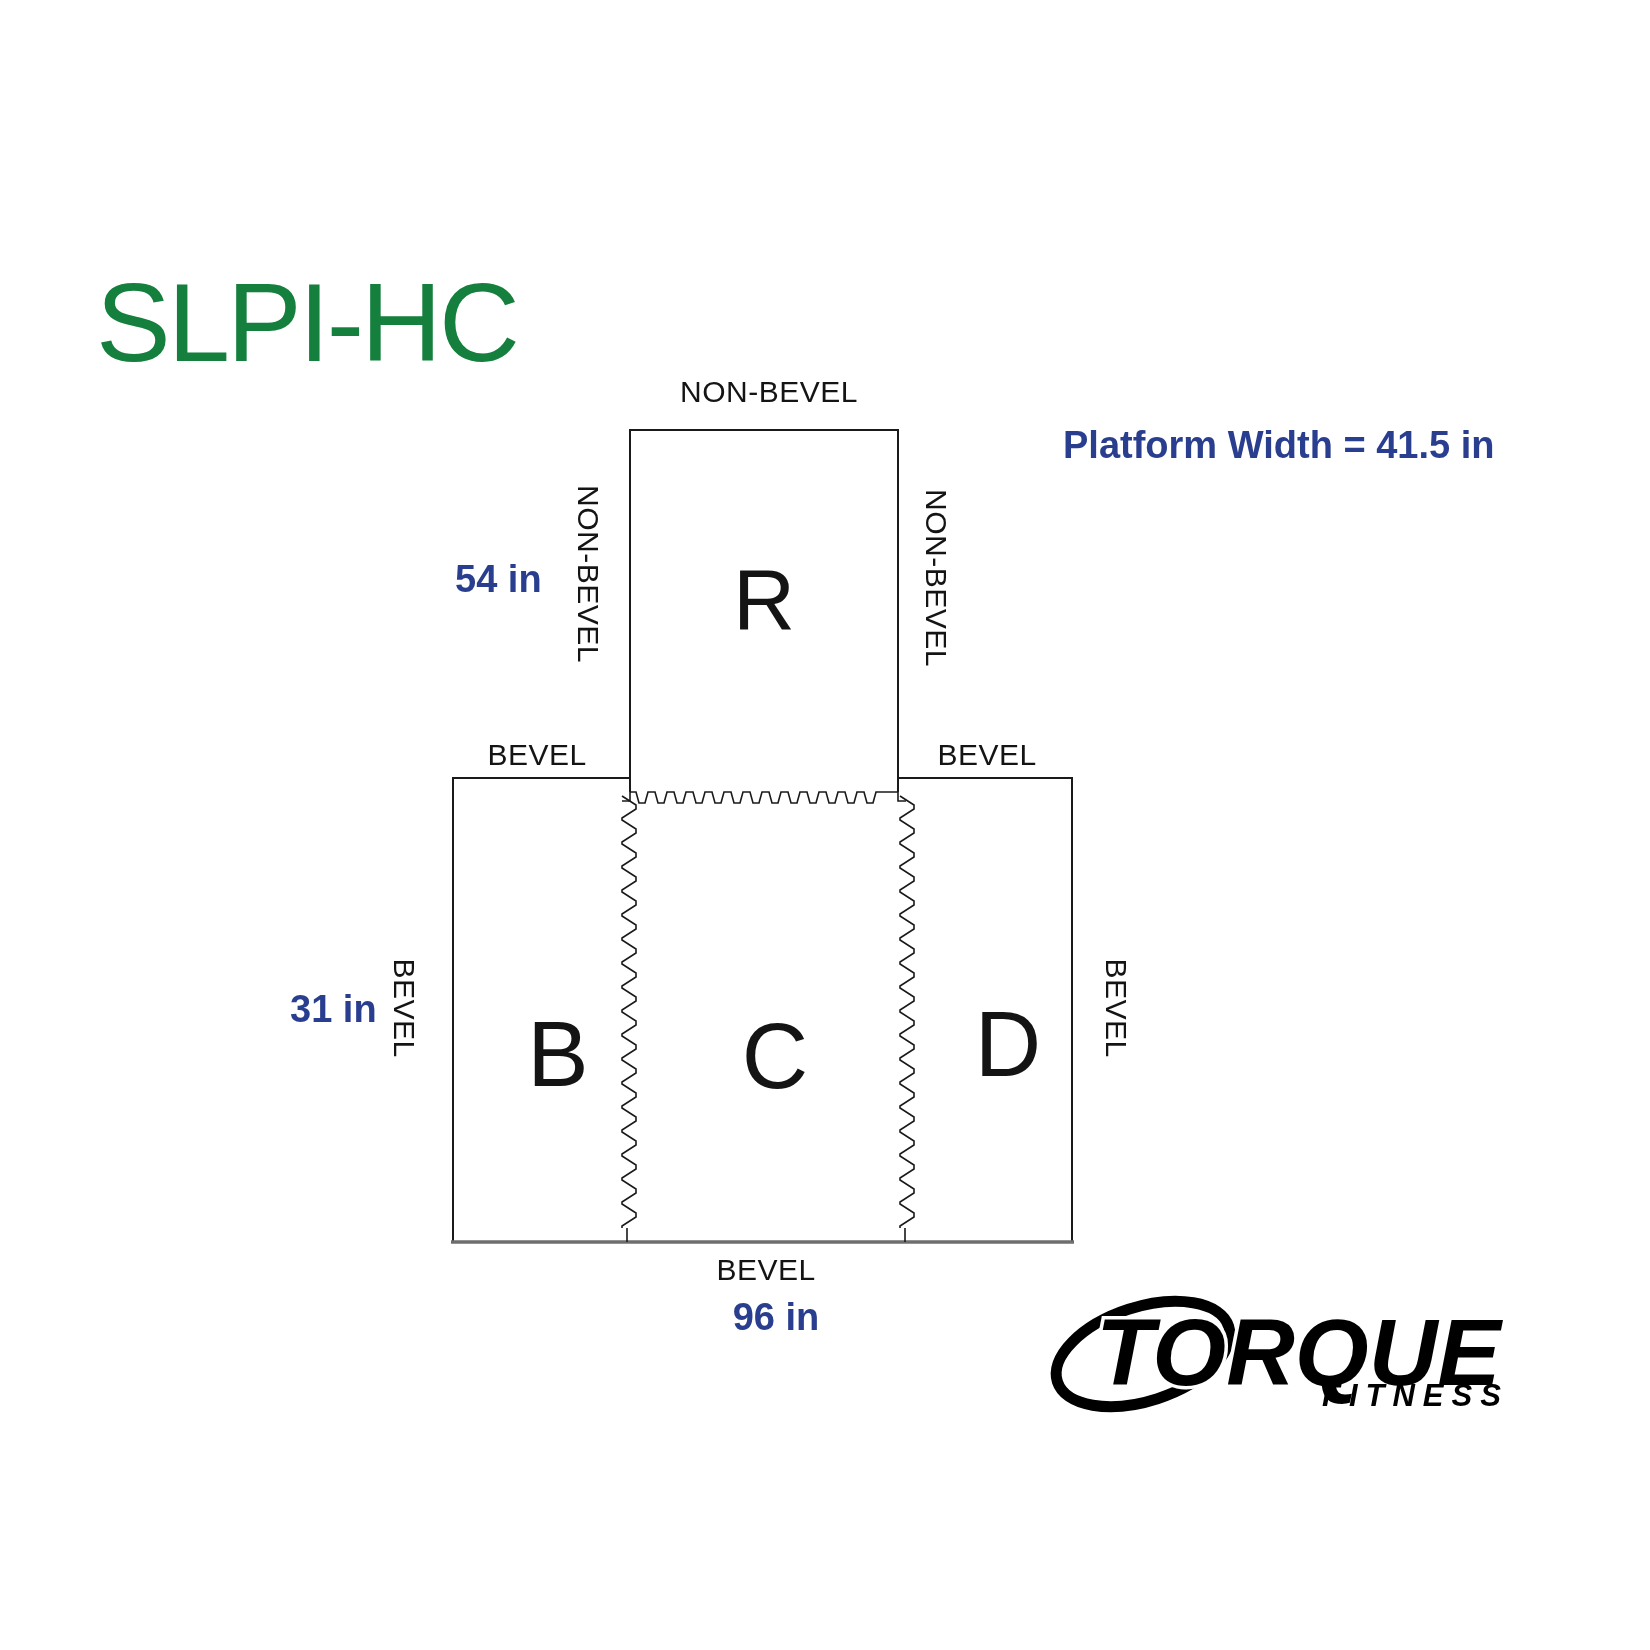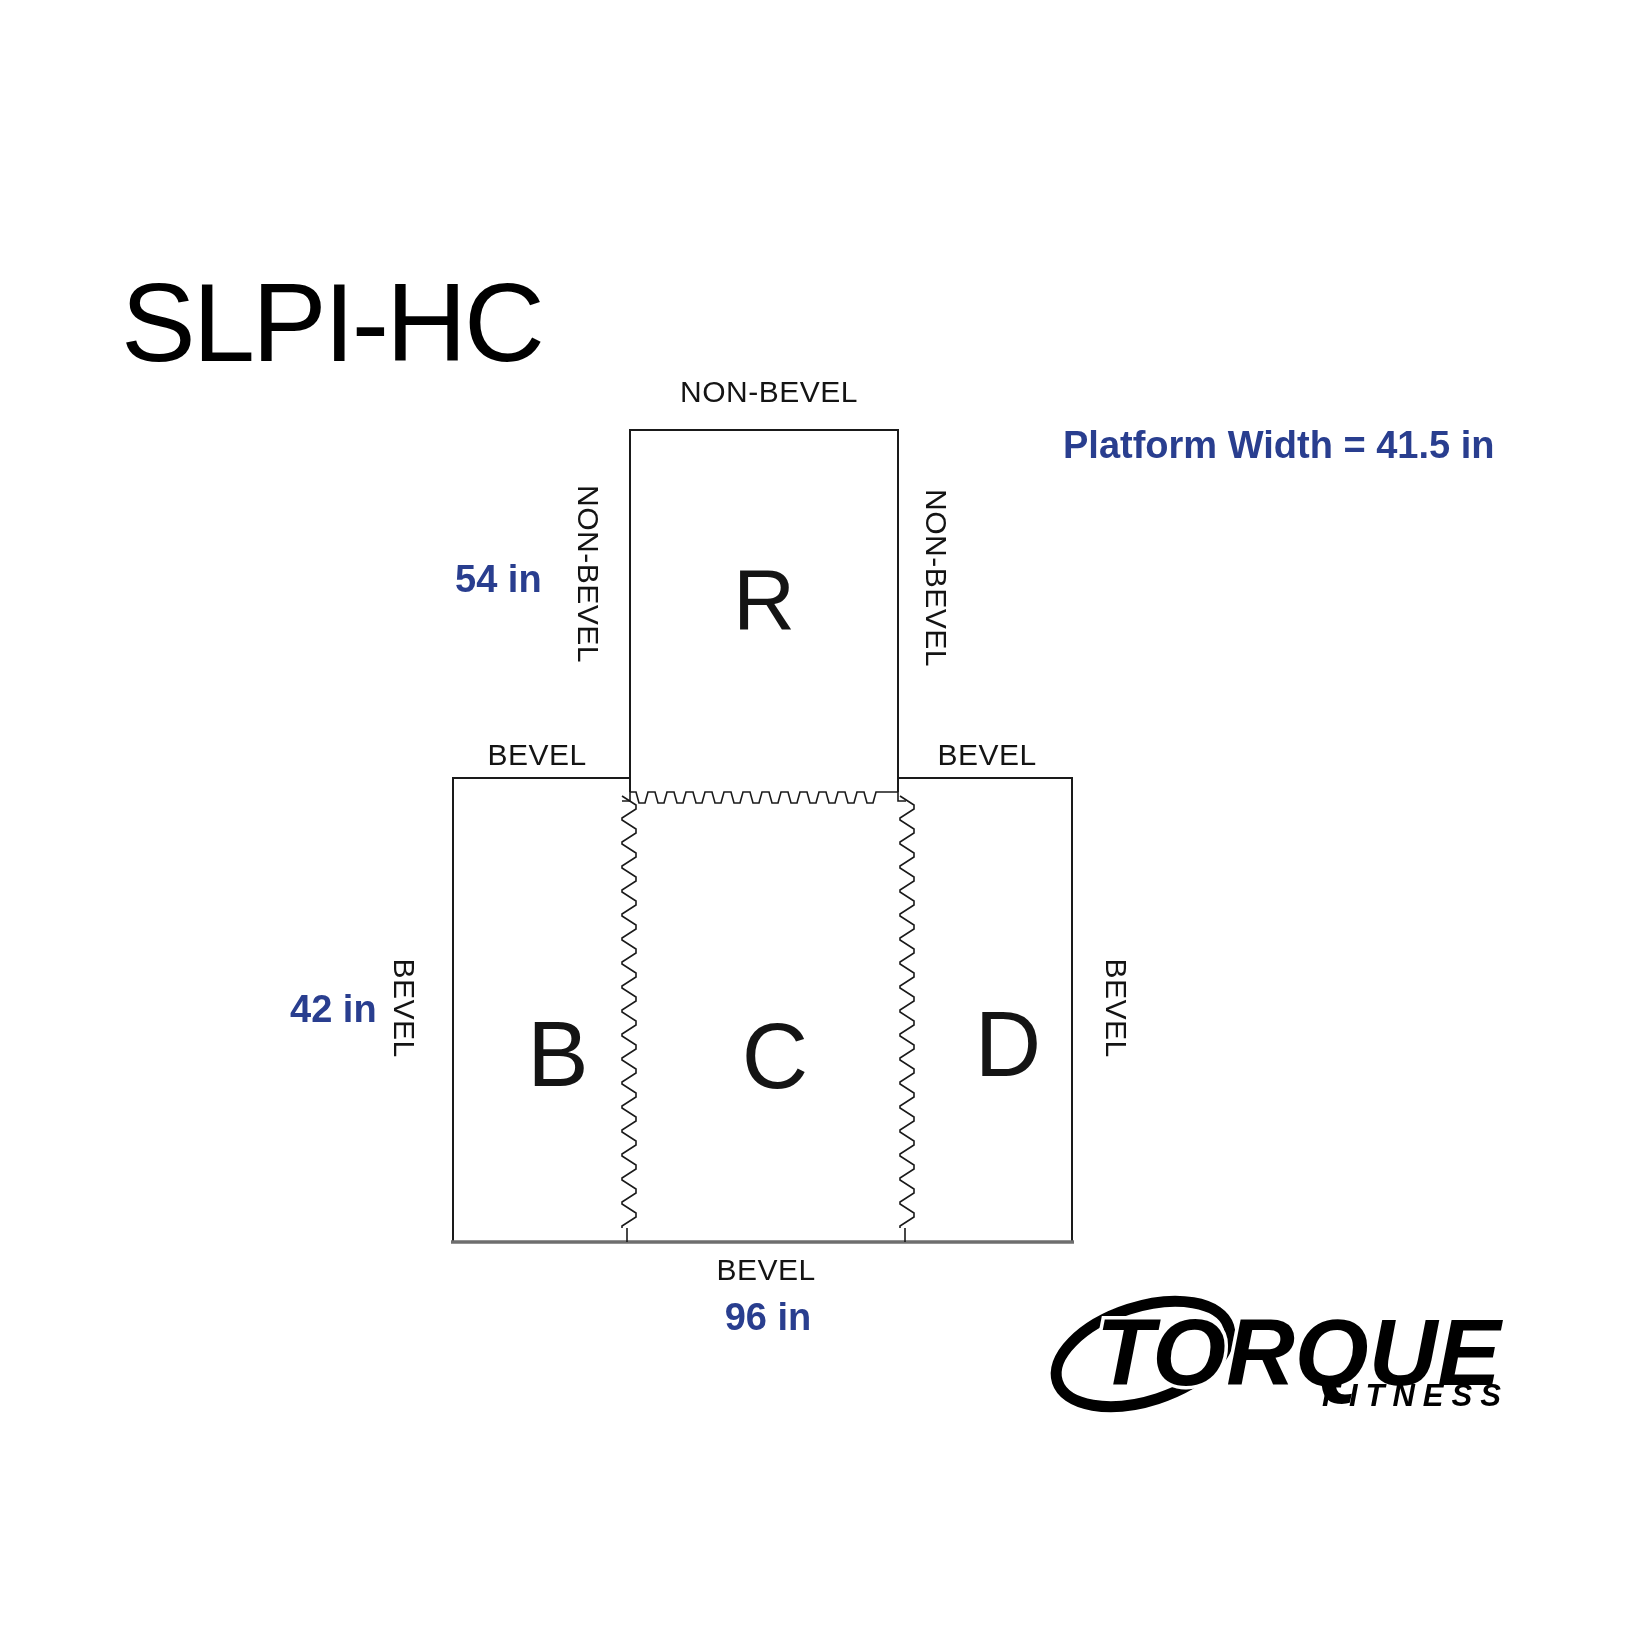--- a/index.html
+++ b/index.html
@@ -8,32 +8,31 @@
     width:1650px;height:1650px;
     background:#ffffff;
     font-family:"Liberation Sans", sans-serif;
     overflow:hidden;
   }
   #linework{position:absolute;left:0;top:0;}
   .abs{position:absolute;white-space:nowrap;}
   .title{
     left:96px;top:258px;
     font-size:112px;font-weight:400;letter-spacing:-3px;
-    color:#000000;
-    margin-left:25px;
+    color:#15803d;
   }
   .edge-label{
     font-size:30px;color:#141414;letter-spacing:0.5px;
     transform:translate(-50%,-50%);
   }
   .edge-label.vert{transform:translate(-50%,-50%) rotate(90deg);}
   .dim{
     font-size:38px;font-weight:bold;color:#293e8f;text-align:right;
   }
-  .dim.centered{transform:translateX(-50%);}
+  .dim.centered{transform:translateX(-50%);margin-left:8px;}
   .panel-letter{
     font-size:92px;font-weight:400;color:#141414;
     transform:translate(-50%,-50%);
   }
   .panel-letter.r{font-size:86px;}
 </style>
 </head>
 <body>
 
 <div id="canvas">
@@ -60,21 +59,21 @@
       <ellipse cx="1143" cy="1354" rx="90" ry="47" transform="rotate(-18 1143 1354)" fill="none" stroke="#000" stroke-width="11"></ellipse>
       <text x="1096" y="1385" font-family="Liberation Sans, sans-serif" font-size="95" font-style="italic" font-weight="bold" fill="#000" paint-order="stroke" stroke="#ffffff" stroke-width="7">TORQUE</text>
       <text x="1322" y="1406" font-family="Liberation Sans, sans-serif" font-size="31" font-style="italic" font-weight="bold" fill="#000" style="letter-spacing:8px;">FITNESS</text>
     </g>
   </svg>
 
   <div class="abs title">SLPI-HC</div>
 
   <div class="abs dim" style="left:1063px;top:424px;">Platform Width = 41.5 in</div>
   <div class="abs dim" style="left:455px;top:558px;">54 in</div>
-  <div class="abs dim" style="left:290px;top:988px;">42 in</div>
+  <div class="abs dim" style="left:290px;top:988px;">31 in</div>
   <div class="abs dim centered" style="left:768px;top:1296px;">96 in</div>
 
   <div class="abs edge-label" style="left:769px;top:392px;">NON-BEVEL</div>
   <div class="abs edge-label vert" style="left:588px;top:574px;">NON-BEVEL</div>
   <div class="abs edge-label vert" style="left:936px;top:578px;">NON-BEVEL</div>
   <div class="abs edge-label" style="left:537px;top:755px;">BEVEL</div>
   <div class="abs edge-label" style="left:987px;top:755px;">BEVEL</div>
   <div class="abs edge-label vert" style="left:404px;top:1008px;">BEVEL</div>
   <div class="abs edge-label vert" style="left:1116px;top:1008px;">BEVEL</div>
   <div class="abs edge-label" style="left:766px;top:1270px;">BEVEL</div>

